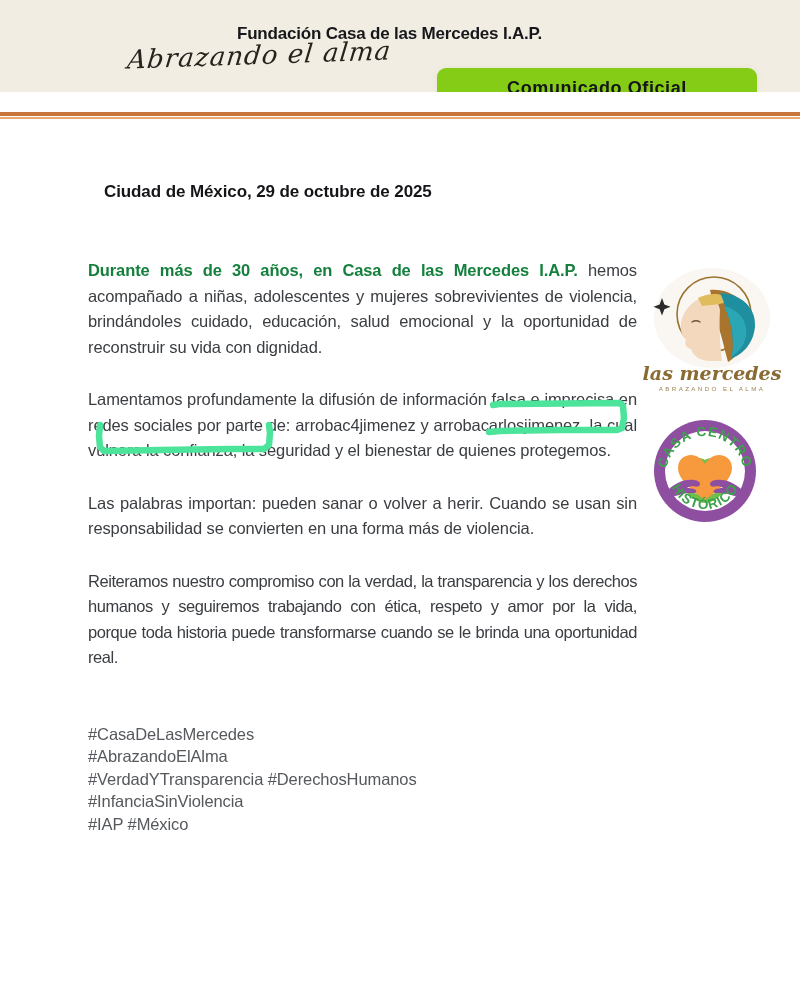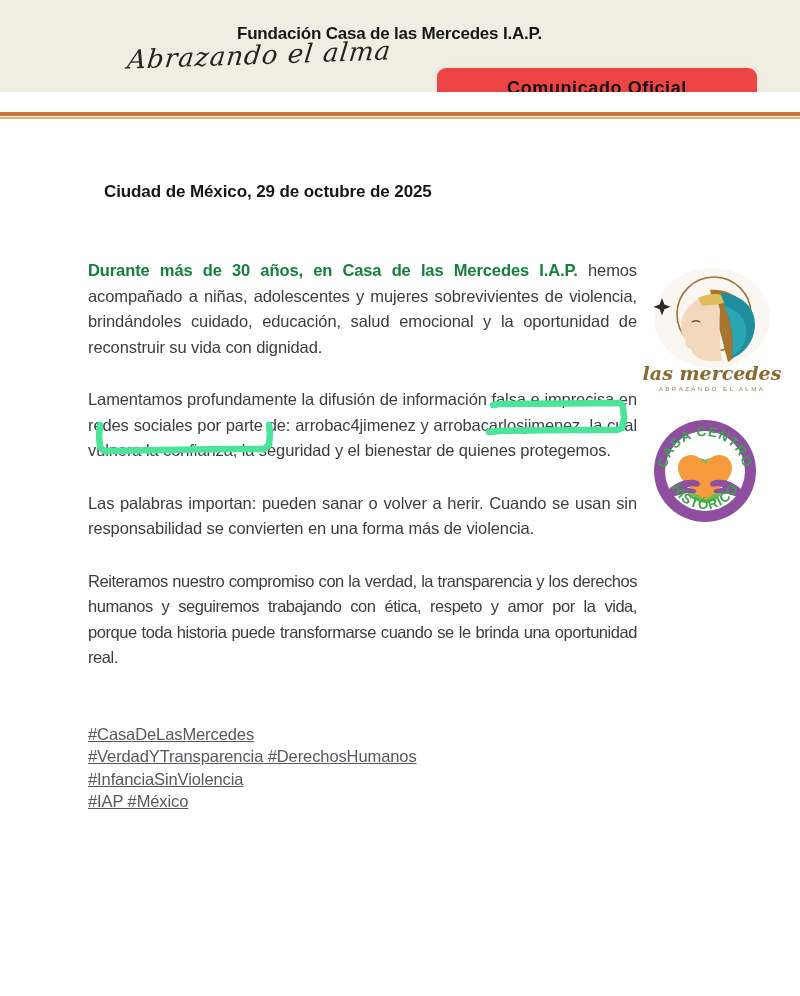--- a/index.html
+++ b/index.html
@@ -44,21 +44,21 @@
     transform: skewX(-8deg) rotate(-2deg);
     white-space: nowrap;
     letter-spacing: 1px;
   }
   .comunicado-box {
     position: absolute;
     left: 437px;
     top: 68px;
     width: 320px;
     height: 44px;
-    background: #ef4444;
+    background: #84cc16;
     border-radius: 9px 9px 0 0;
     box-shadow: 0 0 6px rgba(150,130,100,0.10);
   }
   .comunicado-label {
     position: absolute;
     left: 0; right: 0;
     top: 10px;
     text-align: center;
     font-size: 18px;
     font-weight: bold;
@@ -118,21 +118,20 @@
     color: #15803d;
     font-weight: bold;
   }
 
   .hashtags {
     margin-top: 52px;
     font-size: 16.5px;
     line-height: 22.5px;
     color: #55585c;
     letter-spacing: -0.1px;
-    text-decoration: underline;
   }
   .hashtags div { white-space: nowrap; }
 
   
   .annot-layer {
     position: absolute;
     left: 0; top: 0;
     width: 800px; height: 996px;
     pointer-events: none;
   }
@@ -177,20 +176,21 @@
     </p>
 
     <p class="para">Lamentamos profundamente la difusión de información falsa e imprecisa en redes sociales por parte de: arrobac4jimenez y arrobacarlosjimenez, la cual vulnera la confianza, la seguridad y el bienestar de quienes protegemos.</p>
 
     <p class="para">Las palabras importan: pueden sanar o volver a herir. Cuando se usan sin responsabilidad se convierten en una forma más de violencia.</p>
 
     <p class="para tight">Reiteramos nuestro compromiso con la verdad, la transparencia y los derechos humanos y seguiremos trabajando con ética, respeto y amor por la vida, porque toda historia puede transformarse cuando se le brinda una oportunidad real.</p>
 
     <div class="hashtags">
       <div>#CasaDeLasMercedes</div>
+      <div>#AbrazandoElAlma</div>
       <div>#VerdadYTransparencia #DerechosHumanos</div>
       <div>#InfanciaSinViolencia</div>
       <div>#IAP #México</div>
     </div>
 
   </div>
 
   <div class="logo-mercedes">
     <svg viewBox="0 0 152 132" width="152" height="132">
       <ellipse cx="76" cy="52" rx="58" ry="50" fill="#faf7f2"></ellipse>

